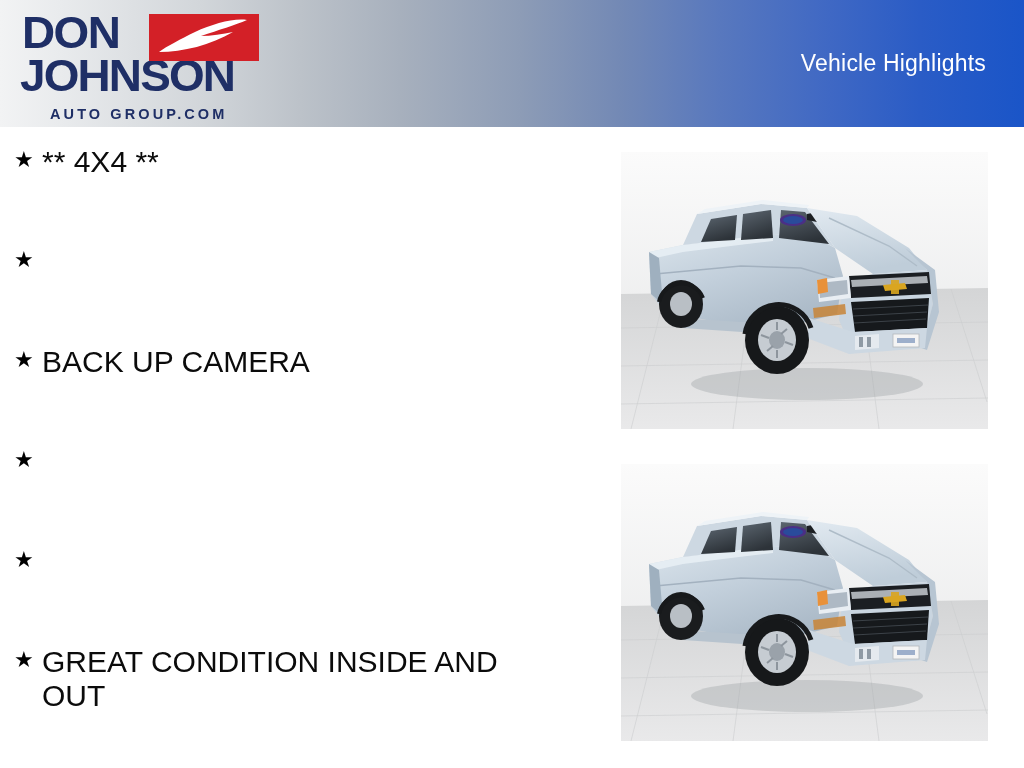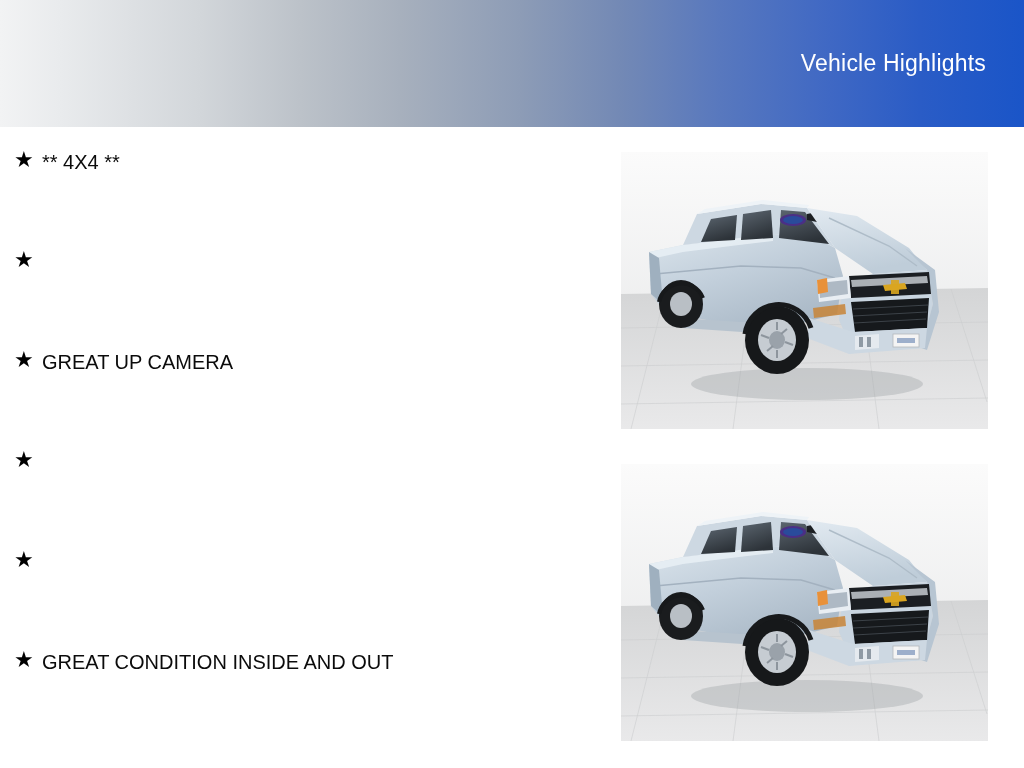--- a/index.html
+++ b/index.html
@@ -130,21 +130,21 @@
     width: 28px;
     font-size: 22px;
     line-height: 30px;
     color: #000000;
     text-align: left;
   }
 
   .bullet-text {
     flex: 1 1 auto;
     font-family: "Liberation Sans", sans-serif;
-    font-size: 20px;
+    font-size: 30px;
     line-height: 34px;
     color: #0b0b0b;
     max-width: 500px;
     letter-spacing: 0px;
   }
 
   
   .photo {
     position: absolute;
     overflow: hidden;
@@ -156,38 +156,48 @@
 
   .photo svg { display: block; width: 100%; height: 100%; }
 </style>
 </head>
 <body>
 
 <div class="page">
 
   <div class="header">
 
+    <div class="header-logo">
+      <div class="logo-don">DON</div>
+      <div class="logo-johnson">JOHNSON</div>
+      <div class="logo-tagline">AUTO GROUP.COM</div>
+      <div class="logo-swoosh-box">
+        <svg viewBox="0 0 110 47" width="110" height="47" aria-hidden="true">
+          <path d="M10 38 C 34 38, 62 31, 84 18 C 74 20, 62 22, 52 22 C 70 16, 86 11, 98 6 C 84 4, 64 10, 46 18 C 32 25, 18 32, 10 38 Z" fill="#ffffff"></path>
+        </svg>
+      </div>
+    </div>
 
     <div class="header-title">Vehicle Highlights</div>
   </div>
 
   <div class="highlights">
 
     <div class="bullet-row">
       <span class="bullet-star">★</span>
       <span class="bullet-text">** 4X4 **</span>
     </div>
 
     <div class="bullet-row">
       <span class="bullet-star">★</span>
     </div>
 
     <div class="bullet-row">
       <span class="bullet-star">★</span>
-      <span class="bullet-text">GREAT UP CAMERA</span>
+      <span class="bullet-text">BACK UP CAMERA</span>
     </div>
 
     <div class="bullet-row">
       <span class="bullet-star">★</span>
     </div>
 
     <div class="bullet-row">
       <span class="bullet-star">★</span>
     </div>
 

